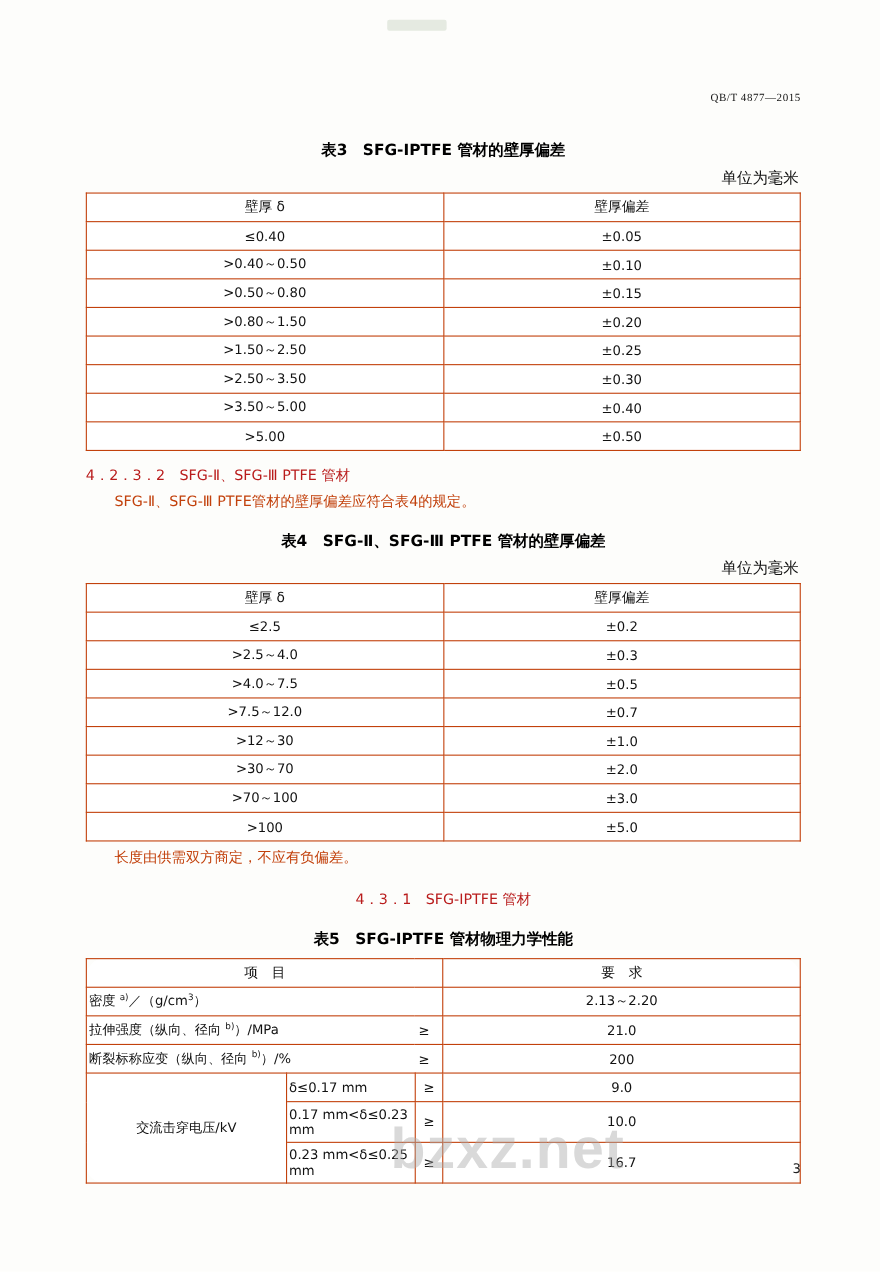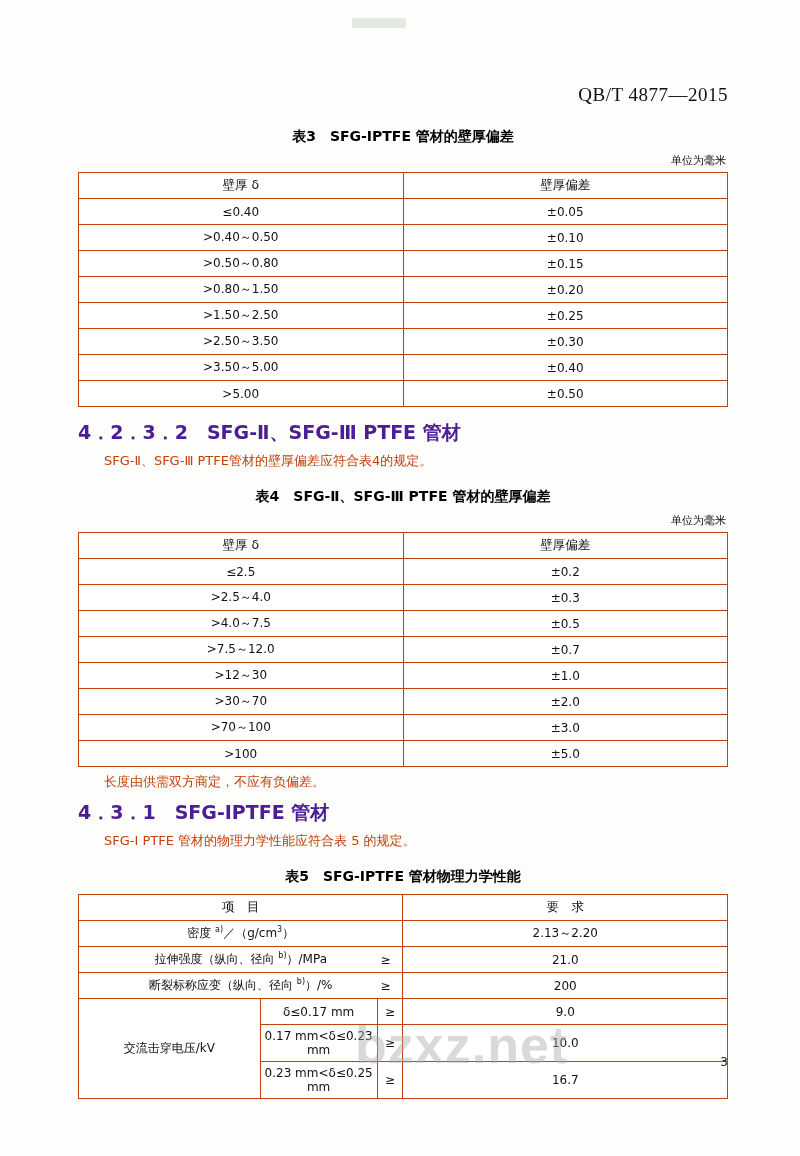--- a/index.html
+++ b/index.html
@@ -25,35 +25,35 @@
   .page-inner {
     position: absolute;
     left: 78px;
     top: 0;
     width: 650px;
   }
   .header {
     position: absolute;
     top: 84px;
     right: 72px;
-    font-size: 19px;
+    font-size: 10px;
     letter-spacing: 0.5px;
     font-family: "Liberation Serif", serif;
     color: #111;
   }
   .title-center {
     text-align: center;
     font-weight: bold;
     font-size: 14px;
     font-family: "DejaVu Sans", sans-serif;
     color: #000;
   }
   .unit-line {
     text-align: right;
-    font-size: 11px;
+    font-size: 14px;
     font-family: "DejaVu Sans", sans-serif;
     color: #111;
     margin-top: 7px;
     padding-right: 2px;
   }
   table.doc-table {
     border-collapse: collapse;
     width: 100%;
     margin-top: 4px;
     background: #fff;
@@ -66,24 +66,24 @@
     text-align: center;
     padding: 4px 2px;
     height: 17px;
     font-weight: normal;
     color: #111;
   }
   table.doc-table th {
     font-size: 12.5px;
   }
   .sect-head {
-    font-weight: bold;
-    font-size: 19px;
-    font-family: "DejaVu Sans", sans-serif;
-    color: #4c1d95;
+    font-weight: normal;
+    font-size: 13px;
+    font-family: "DejaVu Sans", sans-serif;
+    color: #b91c1c;
     margin-top: 13px;
   }
   .para {
     font-size: 13px;
     font-family: "DejaVu Sans", sans-serif;
     color: #c2410c;
     margin-top: 6px;
     text-indent: 26px;
   }
   .tbl-title {
@@ -123,21 +123,21 @@
     vertical-align: super;
   }
   .ge-col {
     text-align: right;
     padding-right: 18px;
   }
   td.nested-label {
     text-align: center;
   }
   .t5 td.item-cell {
-    text-align: center;
+    text-align: left;
     position: relative;
   }
   .t5 .ge {
     position: absolute;
     right: 12px;
     top: 50%;
     transform: translateY(-50%);
     font-size: 12px;
   }
 </style>
@@ -241,22 +241,21 @@
         <tr>
           <td>&gt;100</td>
           <td>±5.0</td>
         </tr>
       </tbody>
     </table>
 
     <div class="para">长度由供需双方商定，不应有负偏差。</div>
 
 
-    <div class="sect-head" style="margin-top:9px;">4．3．1　SFG-ⅠPTFE 管材</div>
-    <div class="para">SFG-Ⅰ PTFE 管材的物理力学性能应符合表 5 的规定。</div>
+    <div class="sect-head" style="margin-top:20px;text-align:center;">4．3．1　SFG-ⅠPTFE 管材</div>
 
     <div class="title-center tbl-title">表5　SFG-ⅠPTFE 管材物理力学性能</div>
     <table class="doc-table t5" style="margin-top:8px;border-radius:18px;">
       <thead>
         <tr>
           <th colspan="3" style="width:50%">项　目</th>
           <th style="width:50%">要　求</th>
         </tr>
       </thead>
       <tbody>

